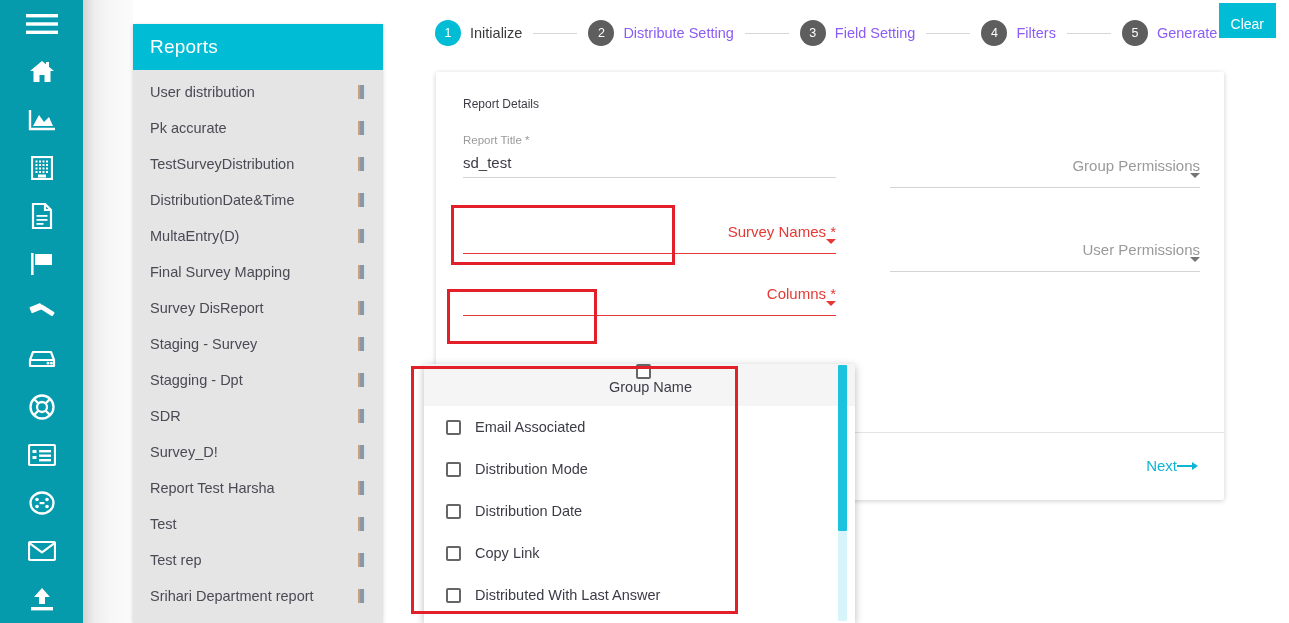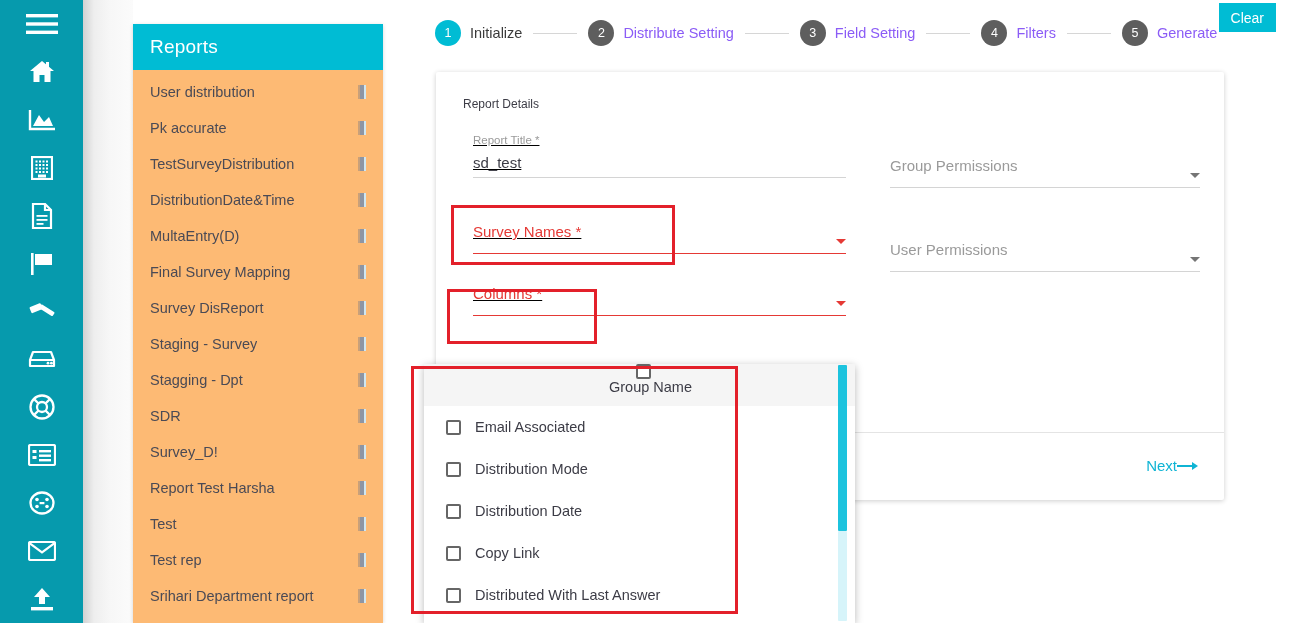--- a/index.html
+++ b/index.html
@@ -27,21 +27,21 @@
   
   .rail-shadow {
     position: absolute; left: 83px; top: 0; width: 50px; height: 623px;
     background: linear-gradient(to right, #d2d2d2 0%, #eeeeee 22%, #f7f7f7 55%, #fbfbfb 100%);
   }
 
   
   .reports-panel {
     position: absolute; left: 133px; top: 24px;
     width: 250px; height: 599px;
-    background: #fdba74;
+    background: #e5e5e5;
     box-shadow: 0 1px 4px rgba(0,0,0,0.16);
   }
   .reports-header {
     height: 46px; background: #00bcd4; color: #ffffff;
     display: flex; align-items: center; padding-left: 17px;
     font-size: 19px; letter-spacing: .2px;
   }
   .reports-list { padding-top: 4px; }
   .report-row {
     height: 36px;
@@ -52,21 +52,21 @@
     gap: 16px;
   }
   .report-name { white-space: nowrap; overflow: hidden; }
   .del-ico { width: 8px; height: 14px; display:block; }
 
   
   .clear-btn {
     position: absolute; right: 13px; top: 3px;
     background: #00bcd4; color: #fff; border: none;
     font-family: "Liberation Sans", sans-serif;
-    font-size: 14px; padding: 8px 12px 7px 12px; cursor: pointer;
+    font-size: 14px; padding: 14px 12px 7px 12px; cursor: pointer;
     line-height: 1;
   }
 
   
   .stepper {
     position: absolute; left: 435px; top: 20px;
     display: flex; align-items: center;
   }
   .step { display: flex; align-items: center; cursor: pointer; }
   .step-num {
@@ -90,36 +90,36 @@
     width: 788px; height: 428px;
     background: #ffffff;
     box-shadow: 0 1px 5px rgba(0,0,0,0.20);
     border-radius: 2px;
   }
   .card-title {
     position: absolute; left: 27px; top: 25px;
     font-size: 12px; color: #3c3c46;
   }
   .form-grid { position: absolute; left: 27px; top: 62px; width: 736px; }
-  .fcol-l { position: absolute; left: 10px; top: 0; width: 373px; text-decoration: underline; }
+  .fcol-l { position: absolute; left: 0; top: 0; width: 373px; }
   .fcol-r { position: absolute; left: 427px; top: 0; width: 310px; }
 
   .field { position: relative; margin-bottom: 36px; }
   .field-label {
     font-size: 11.5px; color: #9a9a9a; display:block; margin-bottom: 4px;
     height: 14px;
   }
   .field-value {
     font-size: 15px; color: #3c3c46; height: 22px; line-height: 22px;
   }
   .field-underline {
     border-bottom: 1px solid #d4d4d4; margin-top: 3px;
   }
   .ph-label {
-    font-size: 15px; color: #9a9a9a; height: 36px; line-height: 36px;
+    font-size: 15px; color: #9a9a9a; height: 36px; line-height: 36px; text-align: right;
   }
   .caret {
     position: absolute; right: 0; bottom: 10px;
     width: 0; height: 0;
     border-left: 5px solid transparent;
     border-right: 5px solid transparent;
     border-top: 5px solid #757575;
   }
   .field.error .ph-label { color: #e53935; }
   .field.error .field-underline { border-bottom-color: #e53935; }

